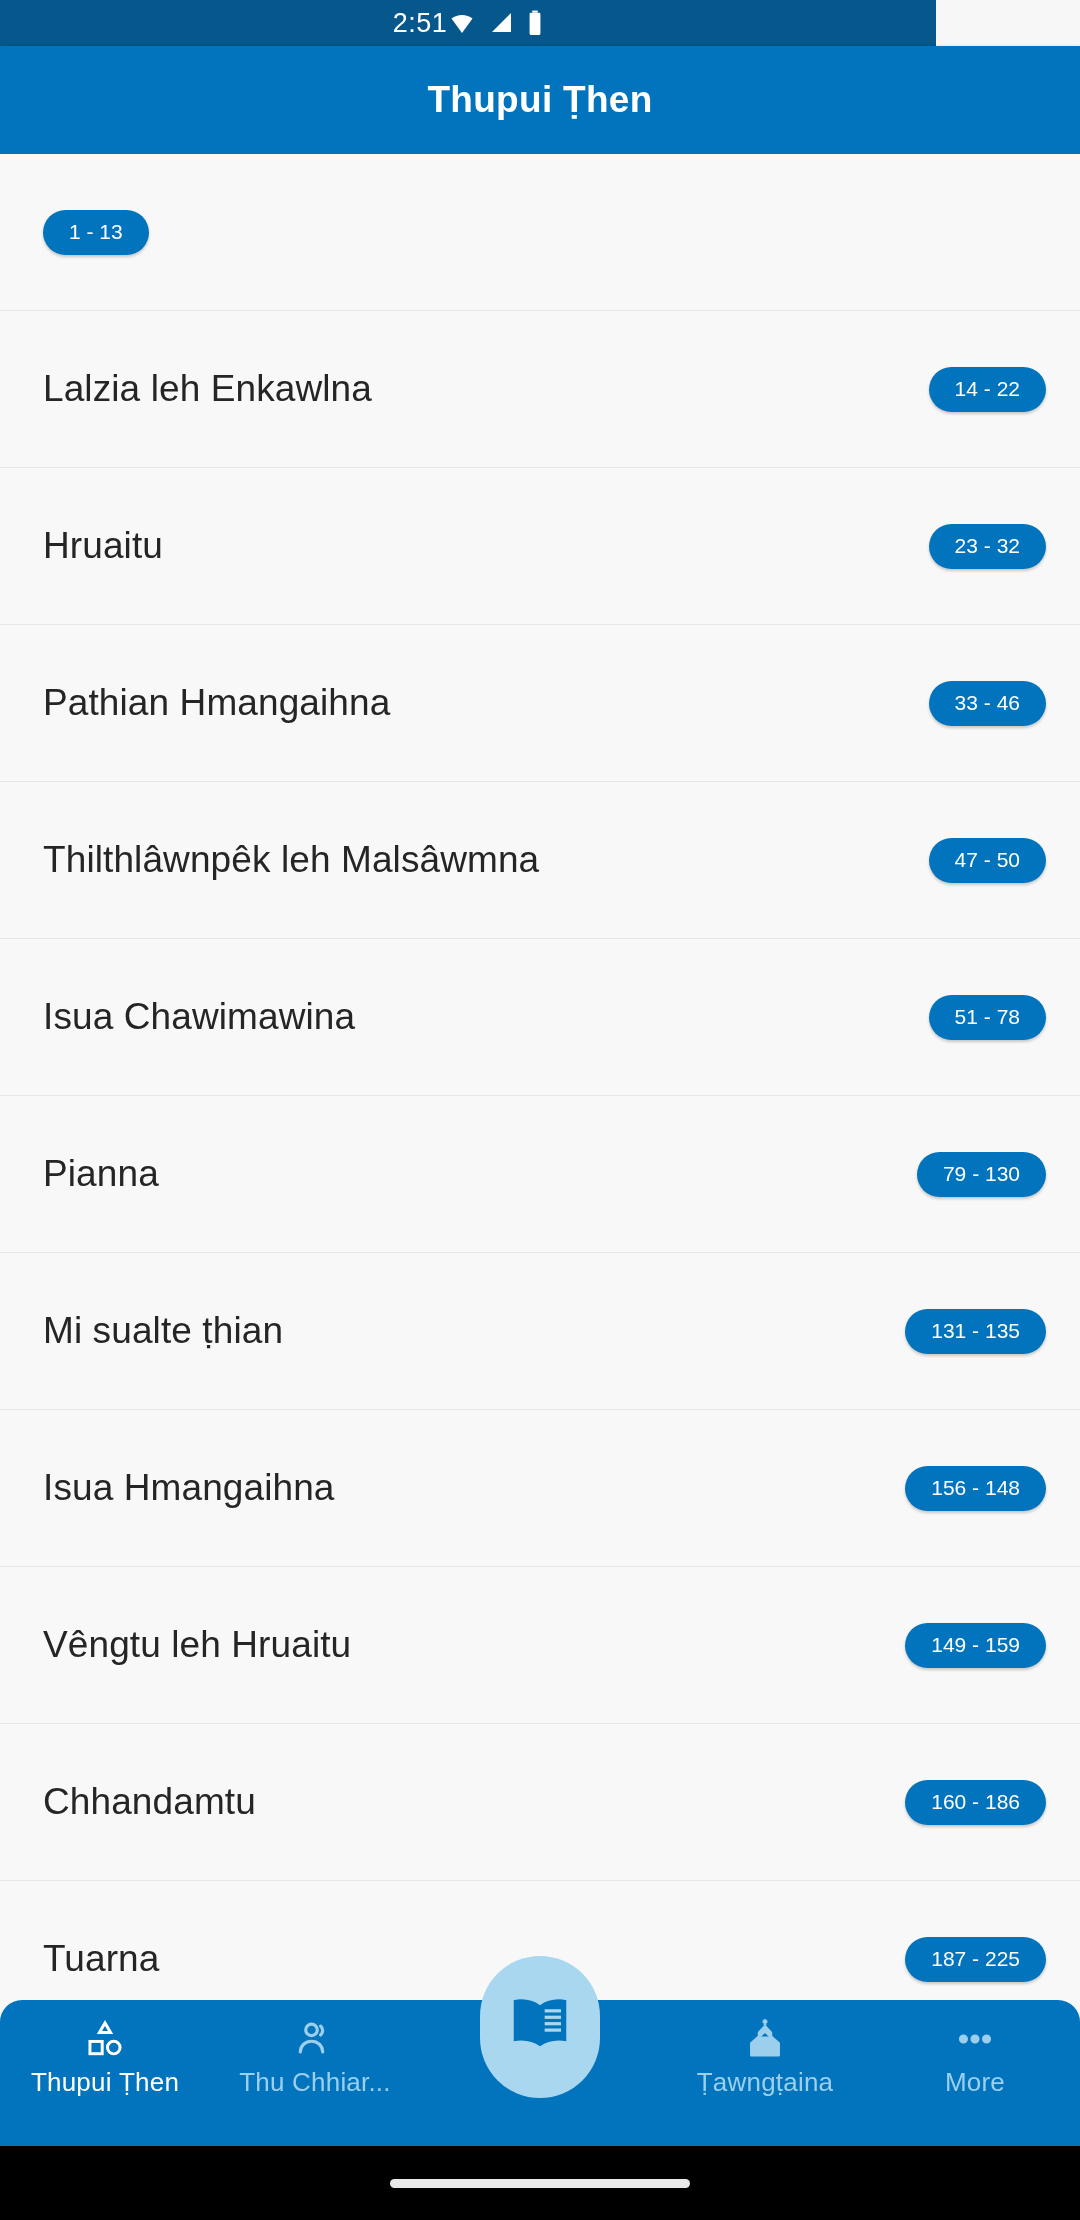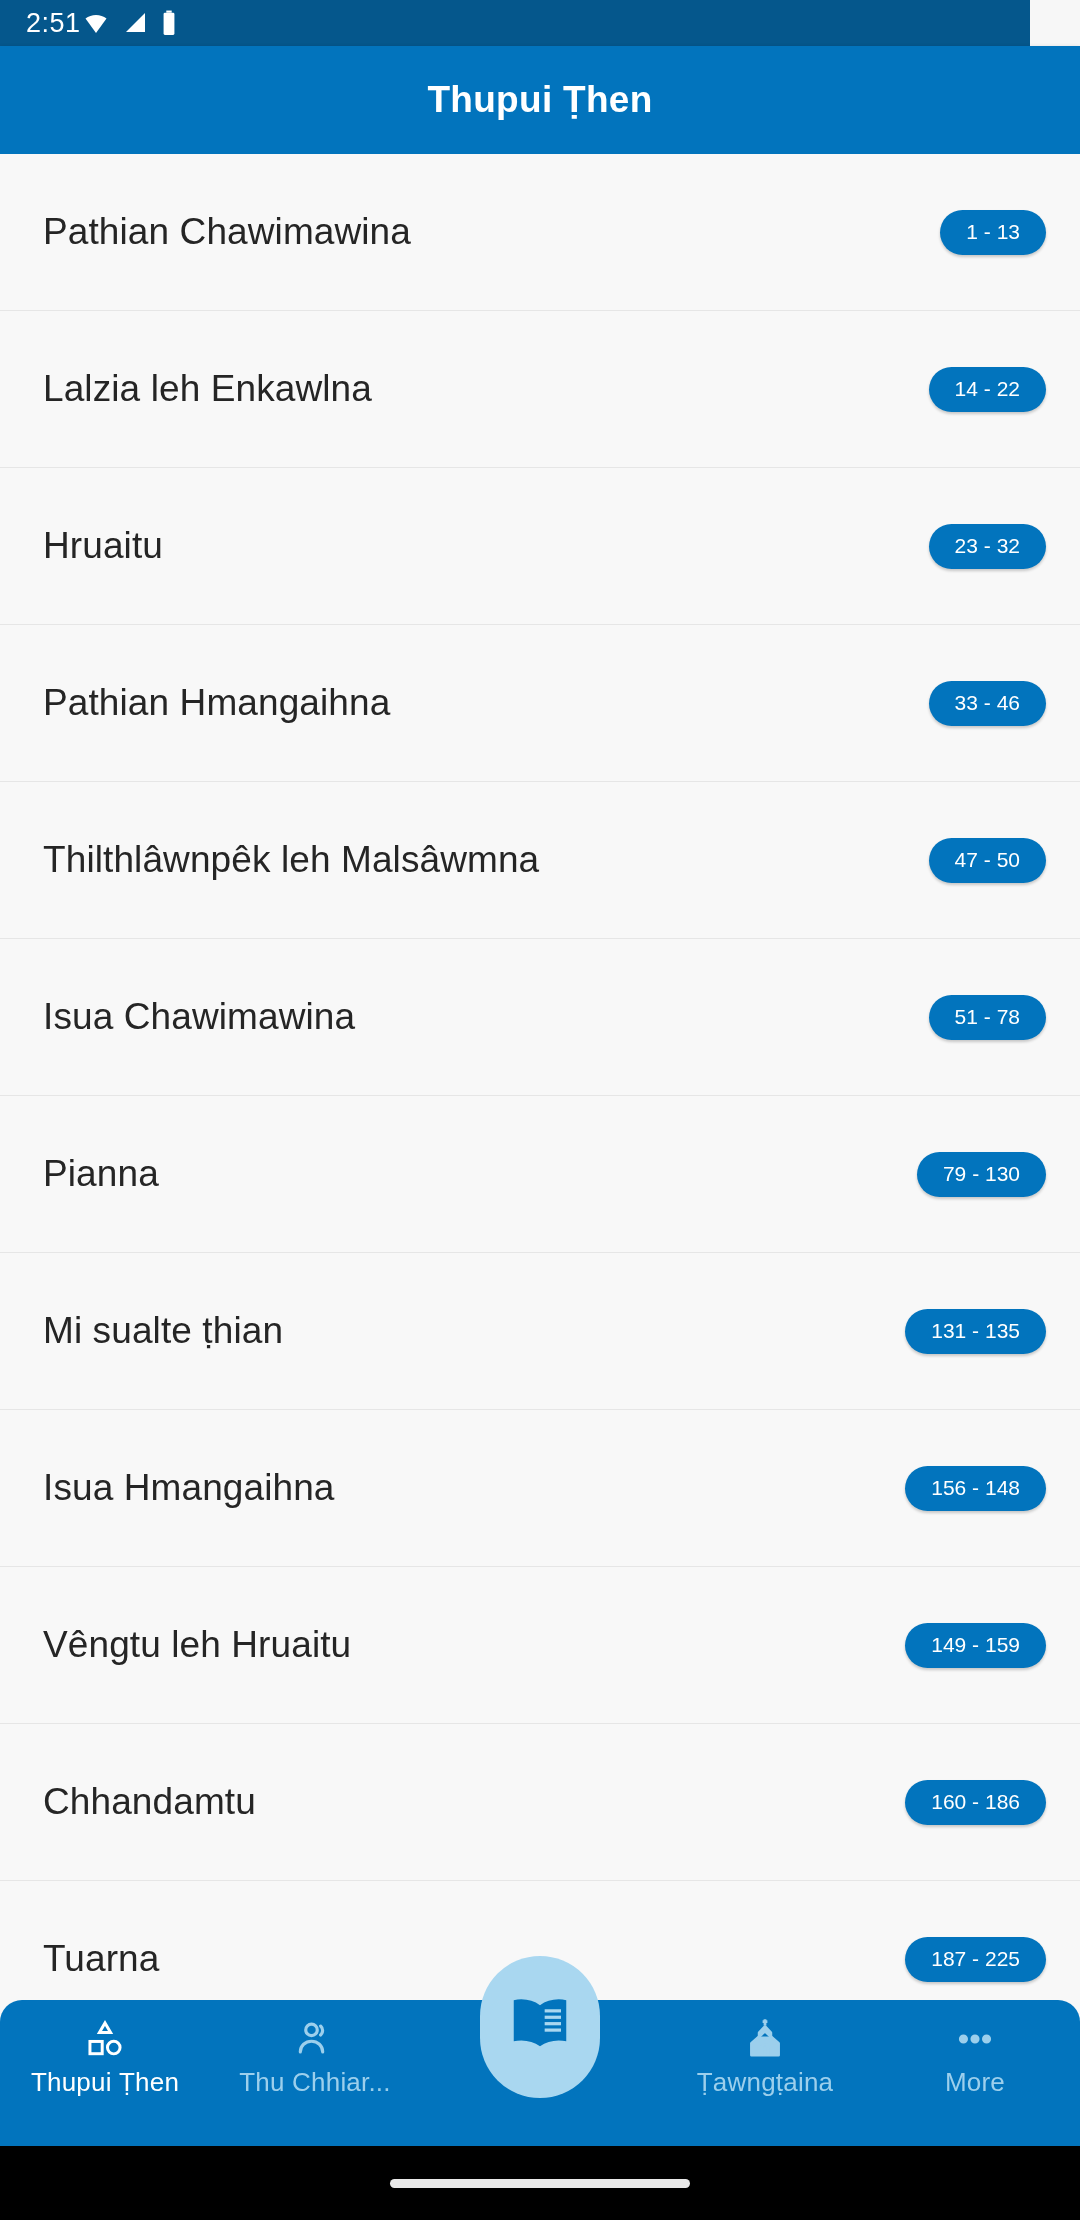--- a/index.html
+++ b/index.html
@@ -6,23 +6,23 @@
   html, body {
     width: 1080px; height: 2220px;
     background: #000;
     font-family: "Liberation Sans", sans-serif;
     overflow: hidden;
   }
   #phone { position: relative; width: 1080px; height: 2220px; background: #f7f7f7; }
 
   
   .statusbar {
-    position: absolute; top: 0; left: 0; width: 1030px; height: 46px;
+    position: absolute; top: 0; left: 0; width: 936px; height: 46px;
     background: #05578C;
-    display: flex; align-items: center; justify-content: flex-start;
+    display: flex; align-items: center; justify-content: center;
     padding: 0 26px;
   }
   .status-clock { color: #fff; font-size: 27px; letter-spacing: .5px; }
   .status-icons { display: flex; align-items: center; gap: 11px; }
   .status-icons svg { display: block; }
 
   
   .appbar {
     position: absolute; top: 46px; left: 0; width: 1080px; height: 108px;
     background: #0274BD;
@@ -130,21 +130,20 @@
       </span>
     </div>
   </div>
 
   <div class="appbar">
     <div class="appbar-title">Thupui Ṭhen</div>
   </div>
 
   <div class="list">
     <div class="row">
-      <div class="row-title">Pathian Chawimawina</div>
       <div class="chip">1 - 13</div>
     </div>
     <div class="row">
       <div class="row-title">Lalzia leh Enkawlna</div>
       <div class="chip">14 - 22</div>
     </div>
     <div class="row">
       <div class="row-title">Hruaitu</div>
       <div class="chip">23 - 32</div>
     </div>

